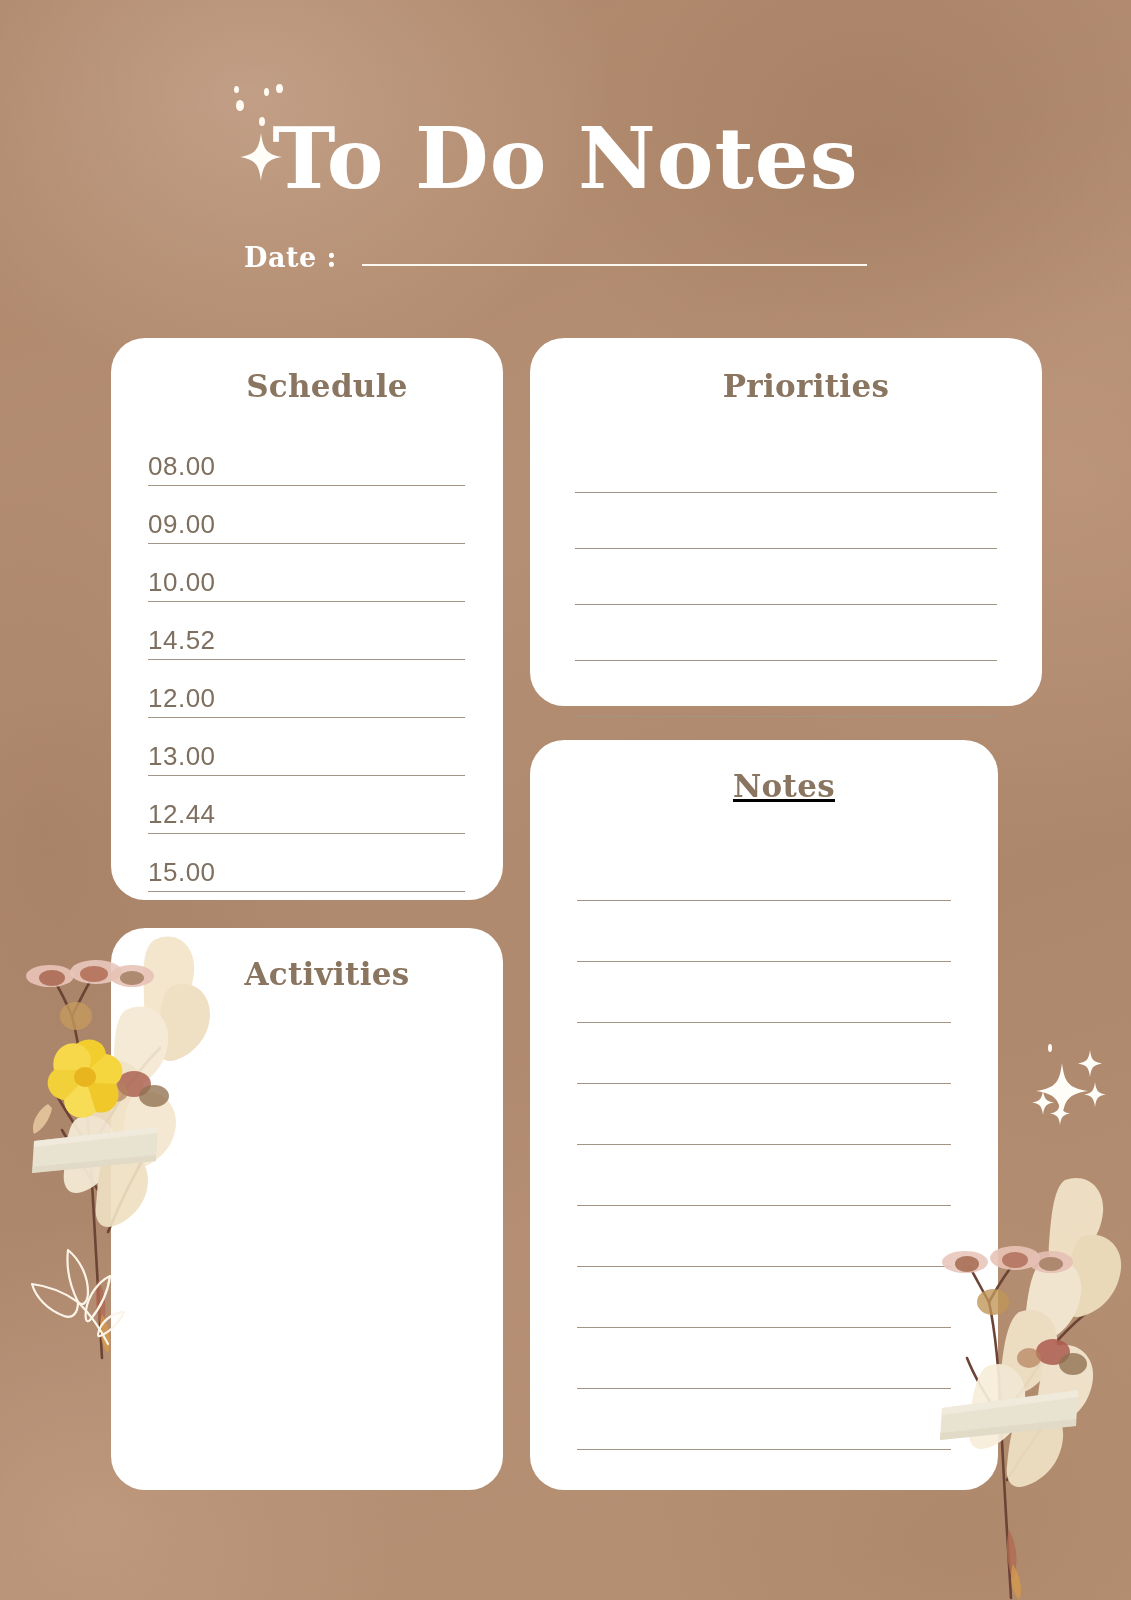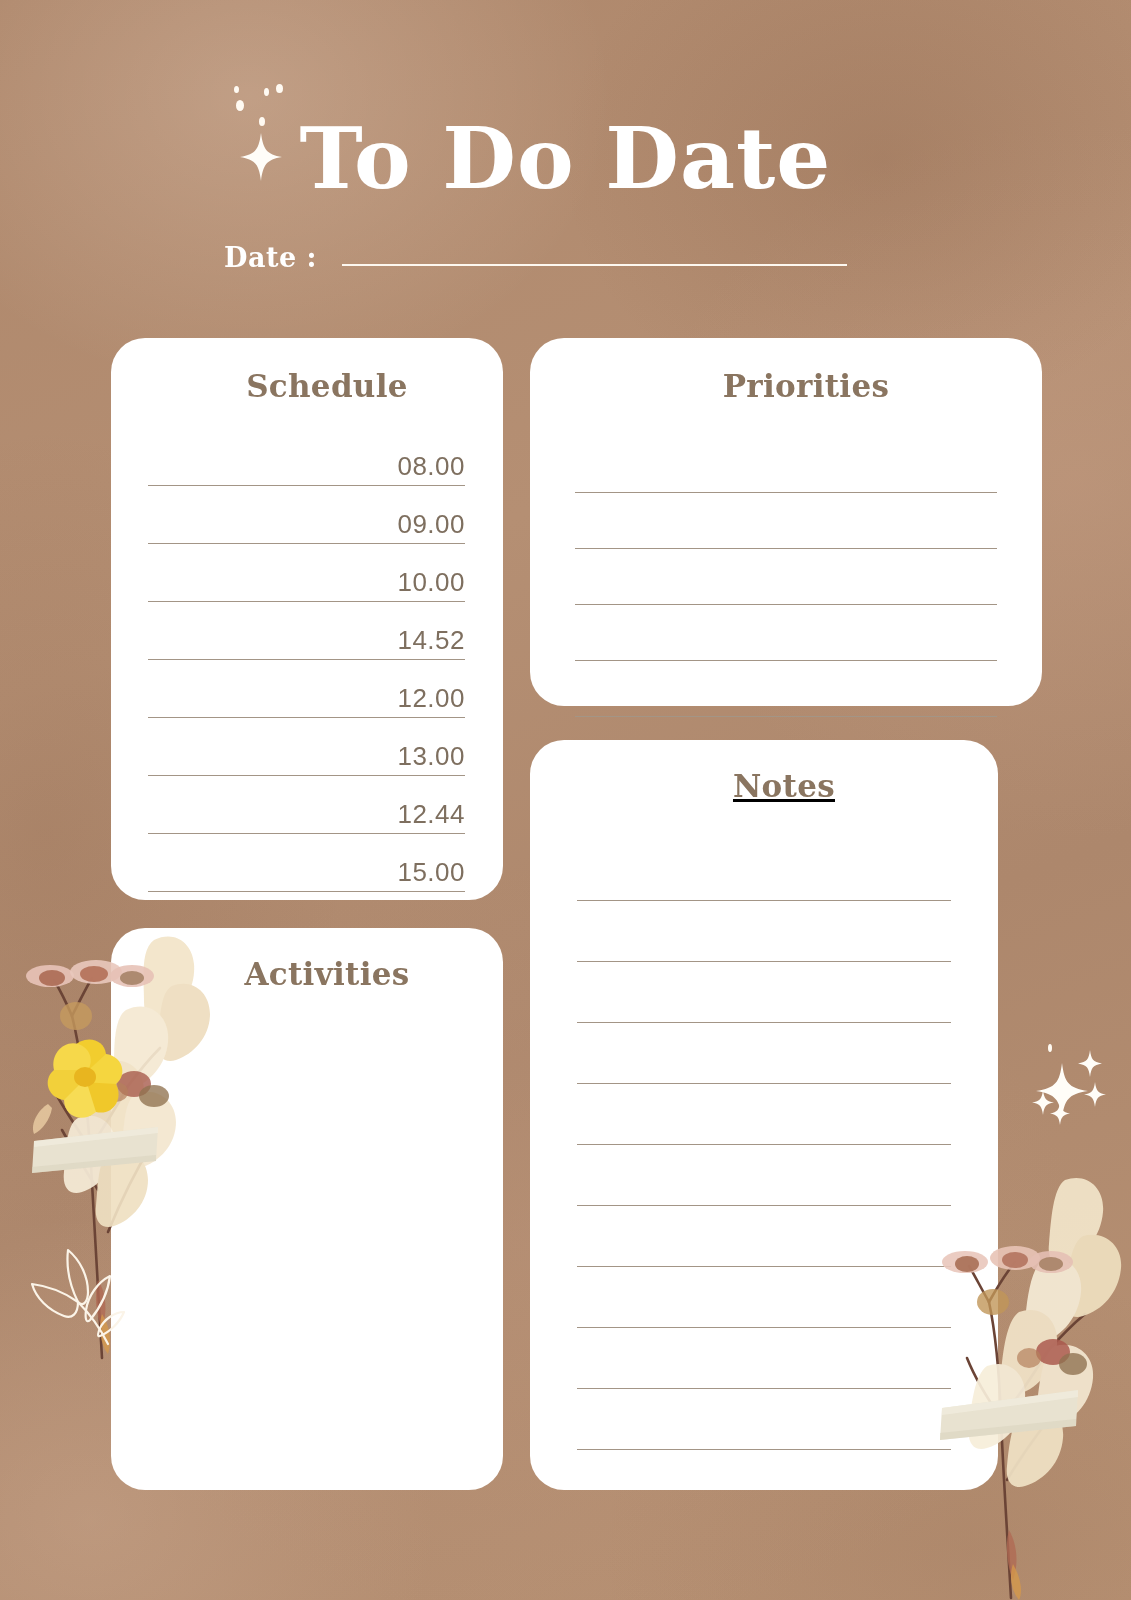--- a/index.html
+++ b/index.html
@@ -35,21 +35,21 @@
     text-align:center;
     font-family:"DejaVu Serif", serif;
     font-weight:700;
     font-size:85px;
     line-height:1;
     letter-spacing:1px;
     color:#ffffff;
   }
 
   #date-row {
-    position:absolute; left:224px; top:242px;
+    position:absolute; left:244px; top:242px;
     display:flex; align-items:flex-end; gap:0;
   }
   #date-label {
     font-family:"DejaVu Serif", serif;
     font-weight:700;
     font-size:27px;
     color:#ffffff;
     letter-spacing:.5px;
   }
   #date-rule {
@@ -85,21 +85,21 @@
   #card-activities .card-title { margin-top:28px; }
 
   
   #schedule-rows {
     margin-top:24px;
     padding:0 38px 0 37px;
   }
   .sched-row {
     height:58px;
     border-bottom:1.6px solid #a39586;
-    display:flex; align-items:flex-end;justify-content:flex-end;
+    display:flex; align-items:flex-end;
   }
   .sched-time {
     font-family:"Liberation Sans", sans-serif;
     font-weight:300;
     font-size:26px;
     color:#7e6f5f;
     line-height:1;
     padding-bottom:6px;
     letter-spacing:.5px;
   }
@@ -150,21 +150,21 @@
   <path d="M11 0 C12.1 8.5 13.8 11.1 22 12.5 C13.8 13.9 12.1 16.5 11 25 C9.9 16.5 8.2 13.9 0 12.5 C8.2 11.1 9.9 8.5 11 0 Z"></path>
 </svg>
 <svg class="spark" style="left:1032px;top:1090px;width:22px;height:25px;" viewBox="0 0 22 25">
   <path d="M11 0 C12.1 8.5 13.8 11.1 22 12.5 C13.8 13.9 12.1 16.5 11 25 C9.9 16.5 8.2 13.9 0 12.5 C8.2 11.1 9.9 8.5 11 0 Z"></path>
 </svg>
 <svg class="spark" style="left:1050px;top:1102px;width:20px;height:23px;" viewBox="0 0 20 23">
   <path d="M10 0 C11 7.8 12.6 10.2 20 11.5 C12.6 12.8 11 15.2 10 23 C9 15.2 7.4 12.8 0 11.5 C7.4 10.2 9 7.8 10 0 Z"></path>
 </svg>
 <div class="dot" style="left:1048px;top:1044px;width:4px;height:8px;"></div>
 
-<div id="title">To Do Date</div>
+<div id="title">To Do Notes</div>
 
 <div id="date-row">
   <span id="date-label">Date :</span>
   <span id="date-rule"></span>
 </div>
 
 <div class="card" id="card-schedule">
   <div class="card-title">Schedule</div>
   <div id="schedule-rows">
       <div class="sched-row">

